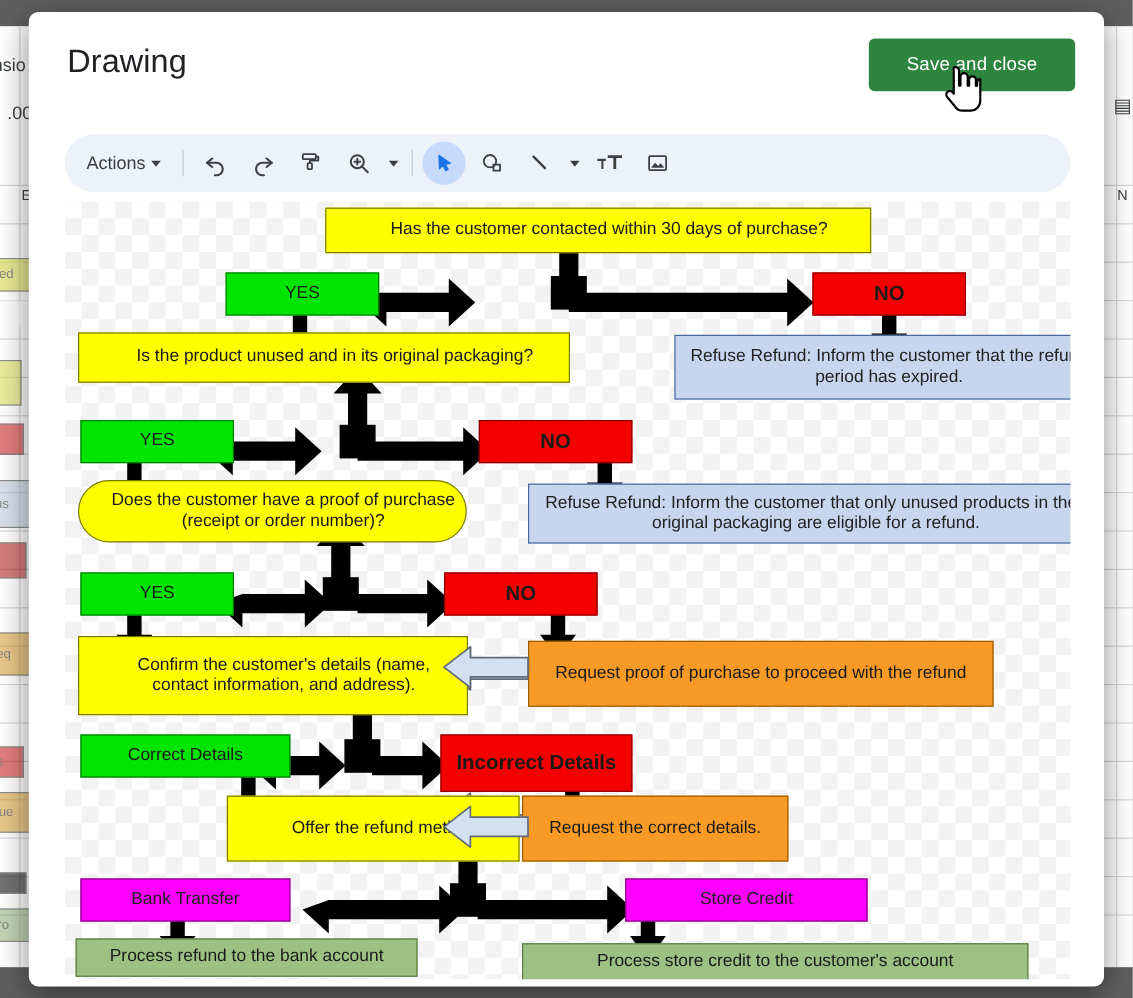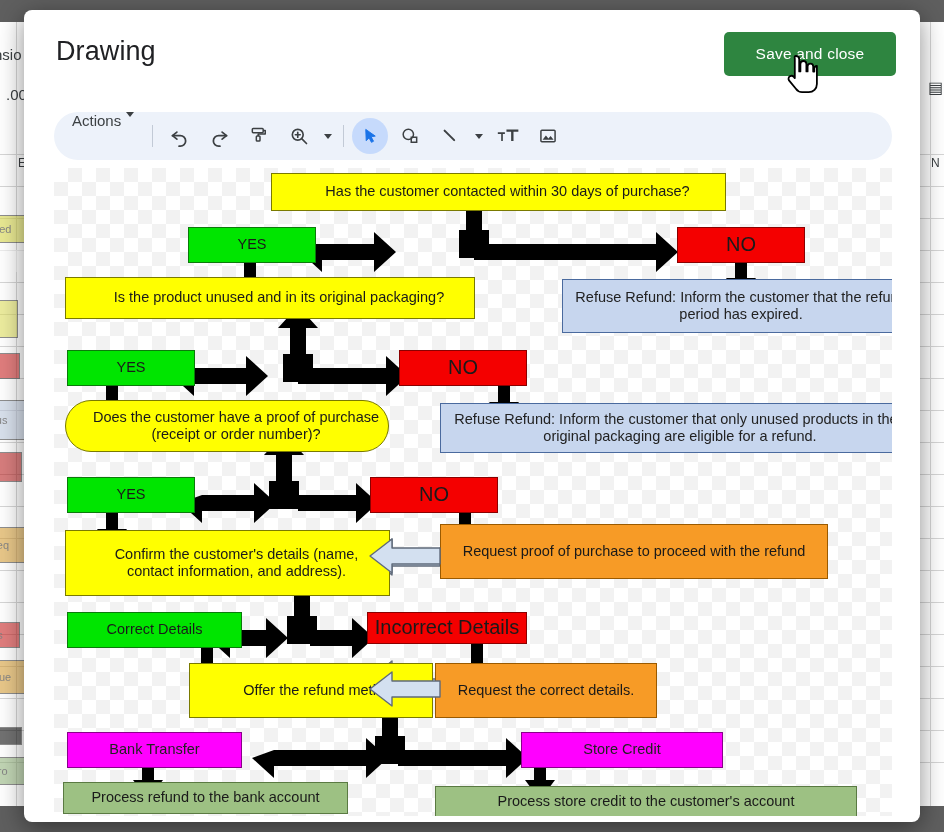--- a/index.html
+++ b/index.html
@@ -38,21 +38,21 @@
     cursor:pointer;letter-spacing:.2px;
   }
   #cursor{position:absolute;left:761px;top:44px;width:34px;height:40px;pointer-events:none;}
 
   
   #toolbar{
     position:absolute;left:30px;top:102px;width:838px;height:48px;
     background:#edf2fa;border-radius:24px;display:flex;align-items:center;
   }
   .tb-actions{
-    display:flex;gap:5px;padding:0 12px 0 18px;height:48px;
+    display:flex;align-items:center;gap:5px;padding:0 12px 0 18px;height:48px;
     font-size:15px;color:#3c4043;cursor:pointer;
   }
   .tb-sep{width:1px;height:22px;background:#c2cad6;margin:0 6px;}
   .tb-btn{
     width:36px;height:36px;margin:0 2px;border-radius:50%;
     display:flex;align-items:center;justify-content:center;cursor:pointer;color:#3c4043;
   }
   .tb-btn.active{background:#c6dafc;}
   .tb-caret{width:18px;height:36px;display:flex;align-items:center;justify-content:center;cursor:pointer;}
   .caret{width:0;height:0;border-left:4.5px solid transparent;border-right:4.5px solid transparent;border-top:5px solid #3c4043;}
@@ -69,21 +69,21 @@
     overflow:hidden;
   }
   .node{
     position:absolute;box-sizing:border-box;
     display:flex;align-items:center;justify-content:center;text-align:center;
     font-family:"Liberation Sans",sans-serif;line-height:1.18;
     color:#1a1a1a;padding:2px 6px;
   }
   .n-yellow{background:#FFFF00;border:1px solid #7a7a00;font-size:14.5px;padding-left:24px;}
   .n-green {background:#00E500;border:1px solid #0b7a0b;font-size:14.5px;text-align:right;}
-  .n-red   {background:#F40000;border:1px solid #8a0000;font-size:20px;}
+  .n-red   {background:#F40000;border:1px solid #8a0000;font-size:17px;font-weight:bold;}
   .n-blue  {background:#C7D6EE;border:1px solid #4a6a9e;font-size:14.5px;color:#222;}
   .n-orange{background:#F79B26;border:1px solid #9a5a00;font-size:14.5px;}
   .n-magenta{background:#FF00FF;border:1px solid #8a008a;font-size:14.5px;color:#222;}
   .n-sage  {background:#9DC183;border:1px solid #5a7a42;font-size:14.5px;color:#1a1a1a;}
 
   .arrow-svg{position:absolute;pointer-events:none;}
 </style>
 </head>
 <body>
 
@@ -274,23 +274,23 @@
     <div class="node n-blue" style="left:508px;top:111px;width:358px;height:54px;">Refuse Refund: Inform the customer that the refund period has expired.</div>
     <div class="node n-green" style="left:13px;top:182px;width:128px;height:36px;">YES</div>
     <div class="node n-red" style="left:345px;top:182px;width:128px;height:36px;">NO</div>
 
     <div class="node n-yellow" style="left:11px;top:232px;width:324px;height:52px;border-radius:26px;">Does the customer have a proof of purchase (receipt or order number)?</div>
     <div class="node n-blue" style="left:386px;top:235px;width:480px;height:50px;">Refuse Refund: Inform the customer that only unused products in their original packaging are eligible for a refund.</div>
     <div class="node n-green" style="left:13px;top:309px;width:128px;height:36px;">YES</div>
     <div class="node n-red" style="left:316px;top:309px;width:128px;height:36px;">NO</div>
 
     <div class="node n-yellow" style="left:11px;top:362px;width:325px;height:66px;">Confirm the customer's details (name, contact information, and address).</div>
-    <div class="node n-orange" style="left:386px;top:356px;width:388px;height:55px;">Request proof of purchase to proceed with the refund</div>
+    <div class="node n-orange" style="left:386px;top:366px;width:388px;height:55px;">Request proof of purchase to proceed with the refund</div>
     <div class="node n-green" style="left:13px;top:444px;width:175px;height:36px;">Correct Details</div>
-    <div class="node n-red" style="left:313px;top:444px;width:160px;height:32px;">Incorrect Details</div>
+    <div class="node n-red" style="left:313px;top:444px;width:160px;height:48px;">Incorrect Details</div>
 
     <div class="node n-yellow" style="left:135px;top:495px;width:244px;height:55px;">Offer the refund method</div>
     <div class="node n-orange" style="left:381px;top:495px;width:222px;height:55px;">Request the correct details.</div>
 
     <svg class="arrow-svg" style="left:0;top:0;width:838px;height:648px" viewBox="0 0 838 648">
       <g fill="#D3E0F0" stroke="#5f6a7a" stroke-width="1.4" stroke-linejoin="round">
         <path d="M338 380 h48 v16 h-48 v9 l-22 -17 22 -17 z"></path>
         <path d="M338 513 h48 v16 h-48 v9 l-22 -17 22 -17 z"></path>
       </g>
     </svg>

